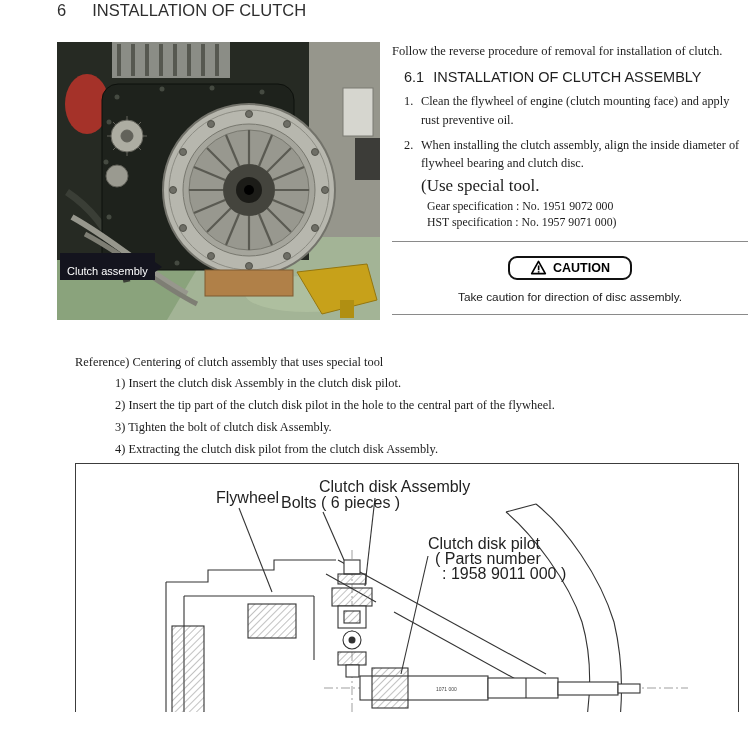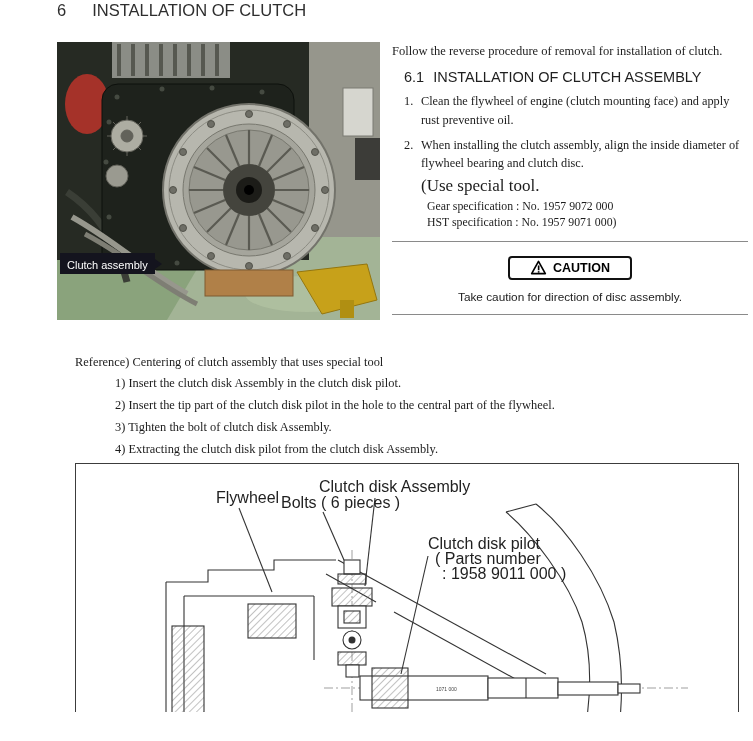--- a/index.html
+++ b/index.html
@@ -9,40 +9,40 @@
 
   
   .title { position:absolute; left:57px; top:1px; font-family:"Liberation Sans", sans-serif;
            font-size:16.5px; color:#2e2e2e; }
   .title .num { margin-right:26px; }
 
   
   .photo { position:absolute; left:57px; top:42px; width:323px; height:278px; overflow:hidden; }
   .photo svg { display:block; }
   .photo-caption { position:absolute; left:3px; top:211px; background:#14141e; color:#fff;
-                   font-family:"Liberation Sans", sans-serif; font-size:11px; padding:6px 7px 3px;
+                   font-family:"Liberation Sans", sans-serif; font-size:11px; padding:12px 7px 3px;
                    display:flex; align-items:center; }
   .caption-pointer { position:absolute; left:100%; top:50%; margin-top:-5px; width:0; height:0;
                      border-top:5px solid transparent; border-bottom:5px solid transparent;
                      border-left:7px solid #14141e; }
 
   
   .right-col { position:absolute; left:392px; top:42px; width:356px; }
   .intro { font-size:12.5px; line-height:1.45; }
   .subheading { font-family:"Liberation Sans", sans-serif; font-size:14.5px; color:#1f1f1f;
                 margin-top:9px; white-space:nowrap; }
   .subheading .subnum { margin-right:9px;margin-left:12px; }
   .steps { margin-top:4px; }
   .step { display:flex; font-size:12.3px; line-height:1.5; margin-top:7px; padding-left:12px; }
   .step-num { width:17px; flex:none; }
   .step-text { flex:1; }
   .tool-note { margin-left:29px; font-size:17px; line-height:1.4; margin-top:1px; }
   .specs { margin-left:35px; font-size:11.8px; line-height:1.4; }
   .rule { border-top:1px solid #8a8a8a; margin-top:10px; }
-  .caution-box { width:124px; height:24px; border:2px solid #111; border-radius:4px;
+  .caution-box { width:124px; height:24px; border:2px solid #111; border-radius:9px;
                  margin:14px auto 0; display:flex; align-items:center; justify-content:center;
                  gap:6px; font-family:"Liberation Sans", sans-serif; font-weight:bold;
                  font-size:12.5px; color:#000; }
   .caution-text { font-family:"Liberation Sans", sans-serif; font-size:11.8px; color:#222;
                   text-align:center; margin-top:10px; }
 
   
   .reference { position:absolute; left:75px; top:355px; font-size:12.4px; color:#1c1c1c; }
   .ref-items { margin-left:40px; margin-top:2px; }
   .ref-items p { line-height:22px; }
@@ -185,21 +185,21 @@
       <div class="step">
         <span class="step-num">1.</span>
         <span class="step-text">Clean the flywheel of engine (clutch mounting face) and apply rust preventive oil.</span>
       </div>
       <div class="step">
         <span class="step-num">2.</span>
         <span class="step-text">When installing the  clutch assembly, align the inside diameter of flywheel bearing and clutch disc.</span>
       </div>
       <p class="tool-note">(Use special tool.</p>
       <div class="specs">
-        <p>Gear specification : No. 1957 9072 000</p>
+        <p>Gear specification : No. 1951 9072 000</p>
         <p>HST specification : No. 1957 9071 000)</p>
       </div>
     </div>
 
     <div class="rule"></div>
 
     <div class="caution-box">
       <svg width="17" height="15" viewBox="0 0 24 22">
         <path d="M12 2 L22 20 L2 20 Z" fill="none" stroke="#000" stroke-width="2.4" stroke-linejoin="round"></path>
         <rect x="11" y="8" width="2.4" height="7" fill="#000"></rect>

